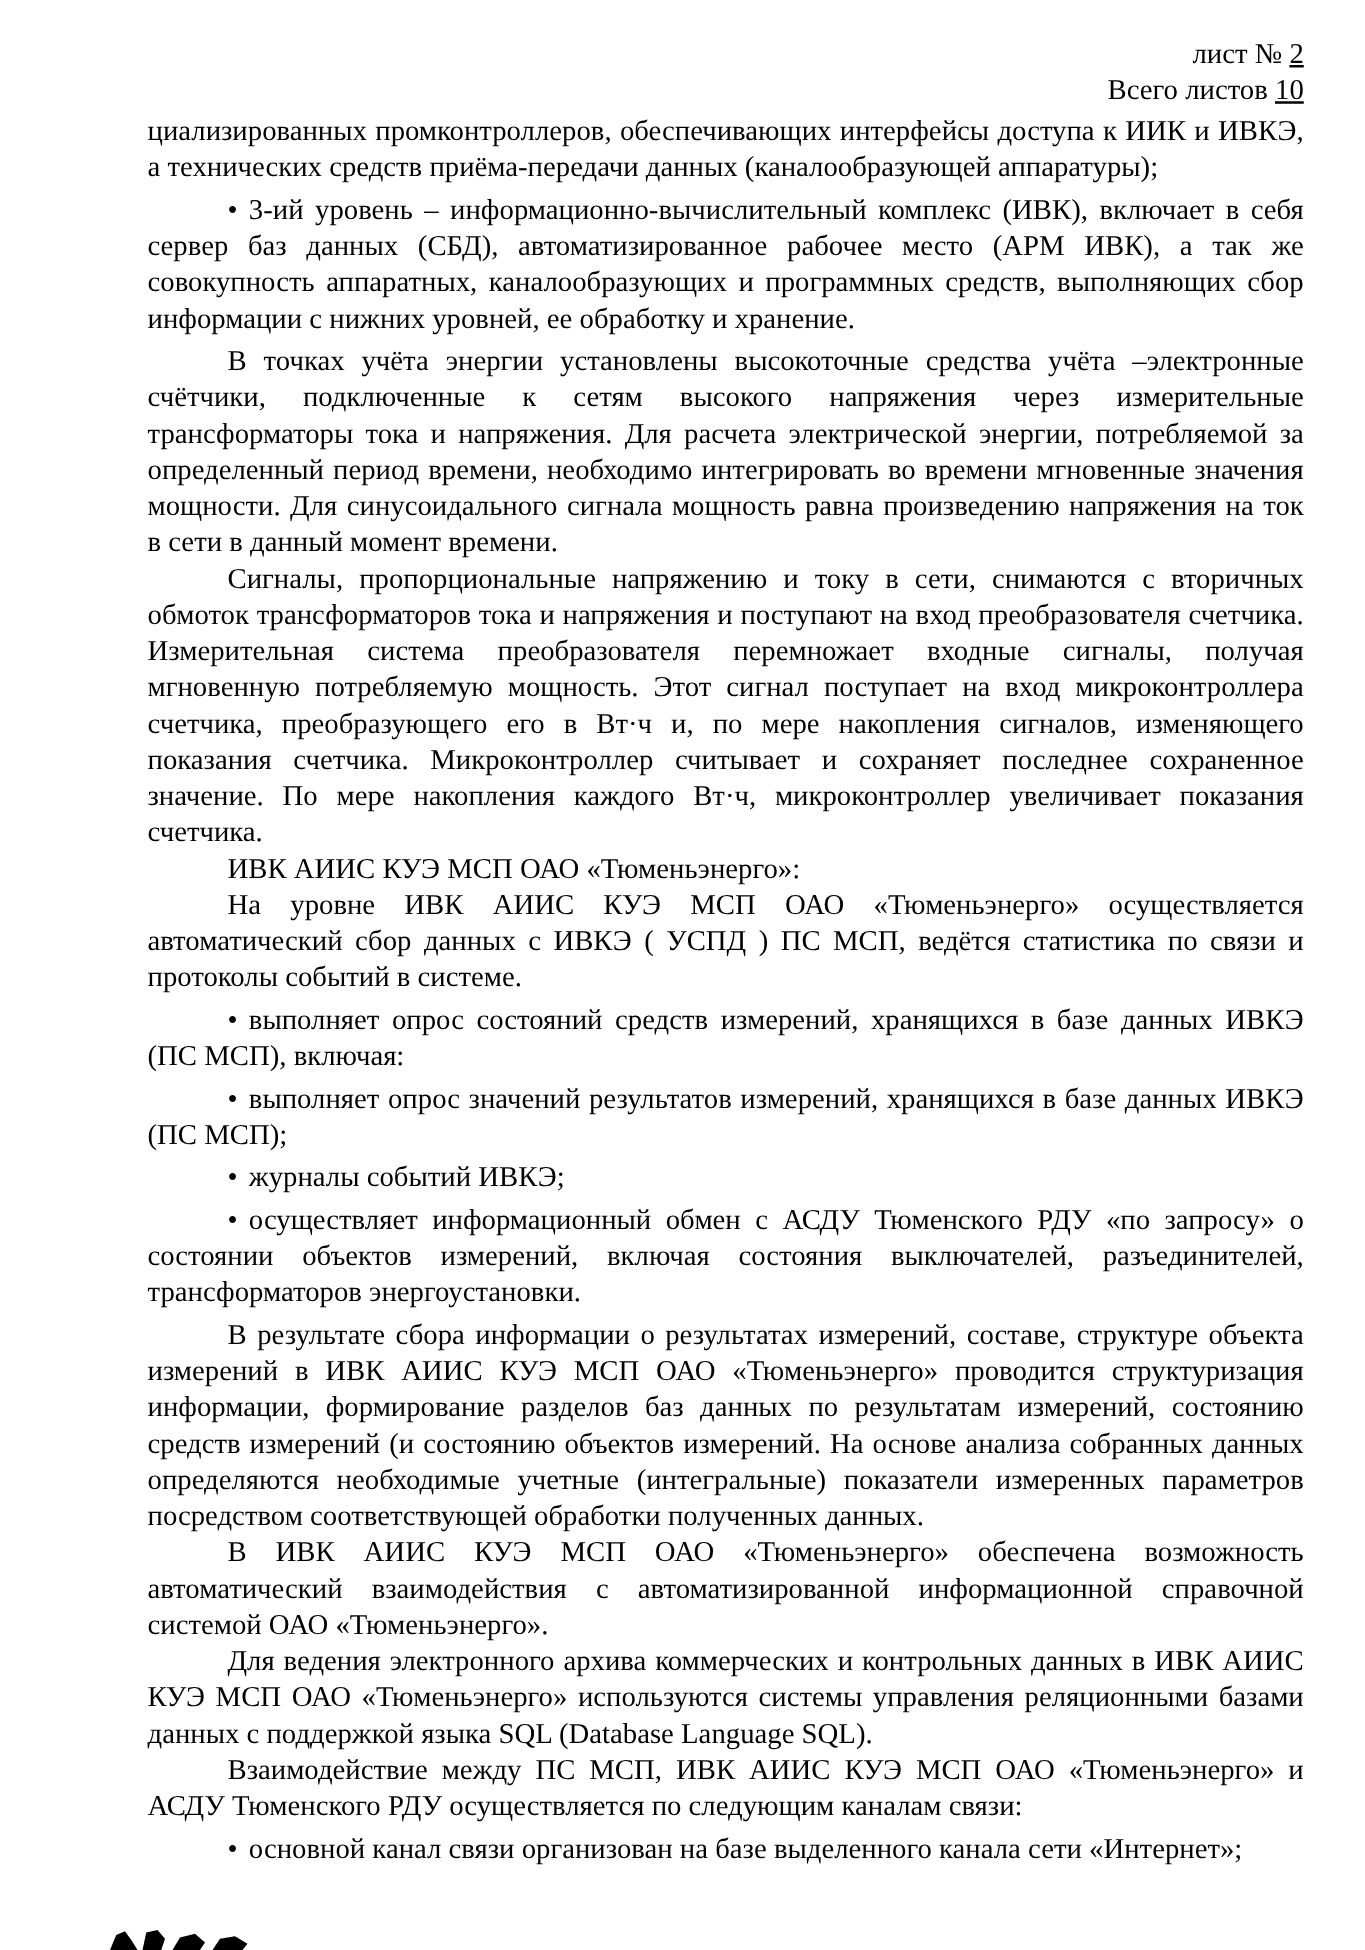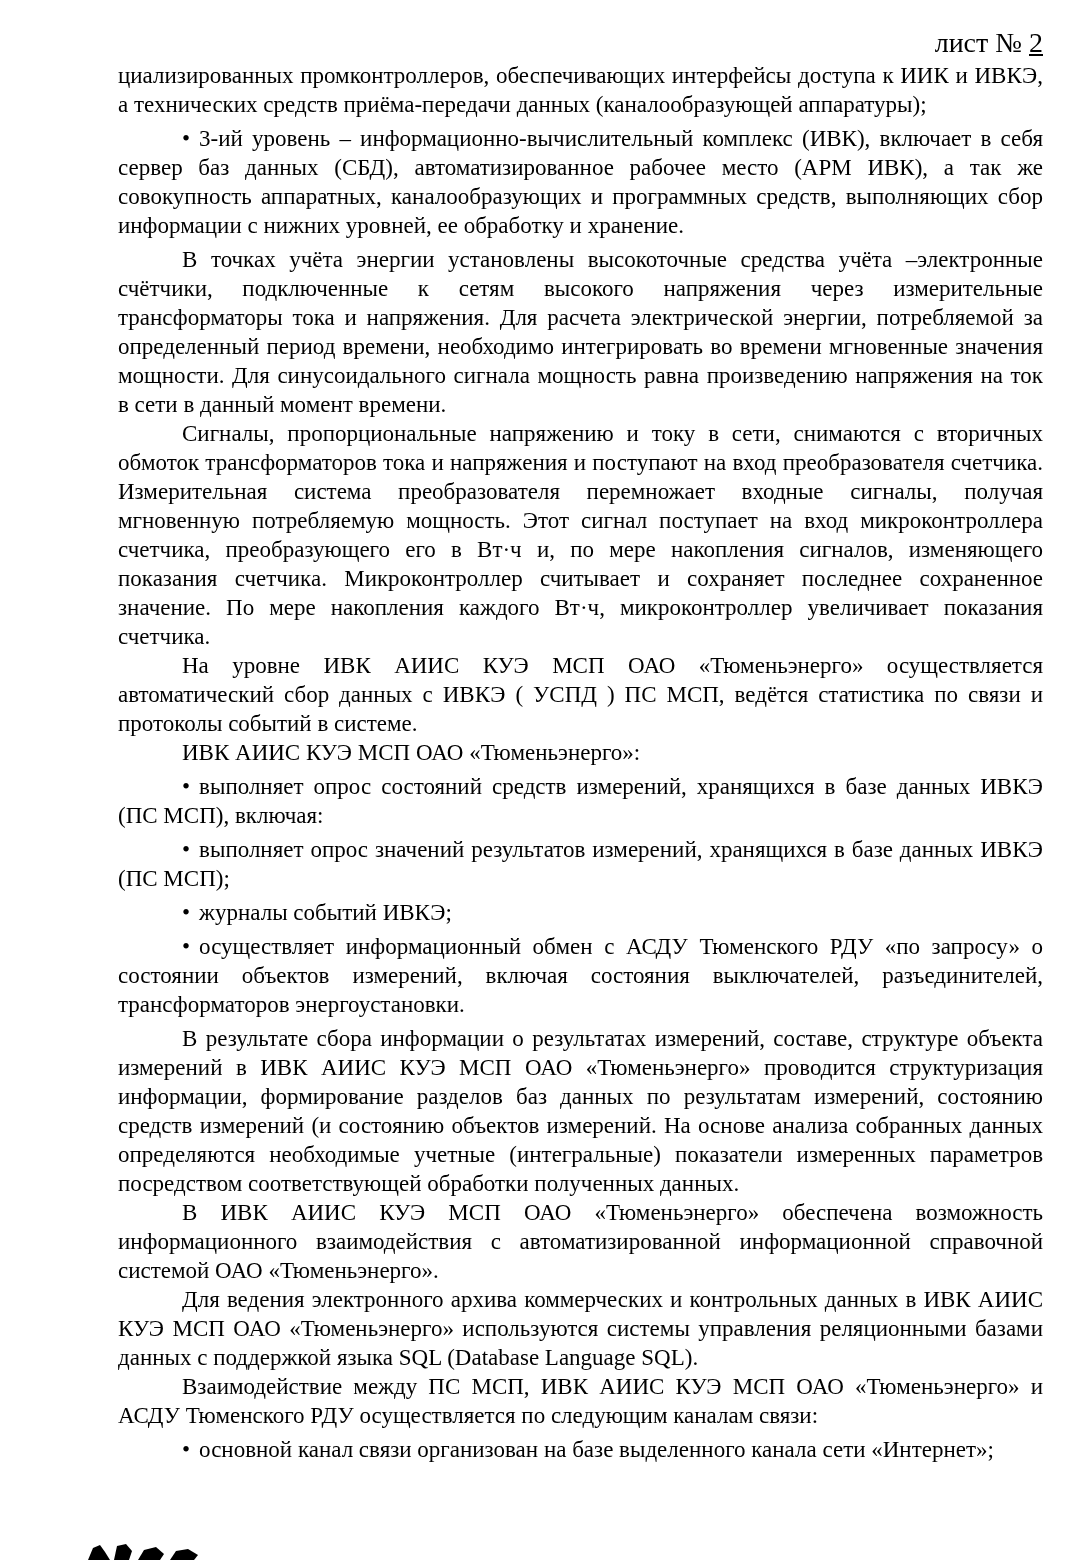--- a/index.html
+++ b/index.html
@@ -13,21 +13,21 @@
     height: 1560px;
     box-sizing: border-box;
     background: #ffffff;
     color: #000000;
     font-family: "Liberation Serif", "DejaVu Serif", serif;
     padding: 28px 49px 0 118px;
     overflow: hidden;
   }
   .sheet-header {
     text-align: right;
-    font-size: 28px;
+    font-size: 23px;
     line-height: 29px;
   }
   .num {
     text-decoration: underline;
   }
   .doc-body {
     margin-top: 4px;
     font-size: 23px;
     line-height: 29px;
     text-align: justify;
@@ -59,35 +59,36 @@
     height: 18px;
   }
 </style>
 </head>
 <body>
 
 <div class="page">
 
   <div class="sheet-header">
     <div><span>лист №</span> <span class="num">2</span></div>
+    <div><span>Всего листов</span> <span class="num">10</span></div>
   </div>
 
   <div class="doc-body">
       <p class="plain">циализированных промконтроллеров, обеспечивающих интерфейсы доступа к ИИК и ИВКЭ, а технических средств приёма-передачи данных (каналообразующей аппаратуры);</p>
       <p class="bullet"><span class="bullet-marker">•</span>3-ий уровень – информационно-вычислительный комплекс (ИВК), включает в себя сервер баз данных (СБД), автоматизированное рабочее место (АРМ ИВК), а так же совокупность аппаратных, каналообразующих и программных средств, выполняющих сбор информации с нижних уровней, ее обработку и хранение.</p>
       <p class="indent">В точках учёта энергии установлены высокоточные средства учёта –электронные счётчики, подключенные к сетям высокого напряжения через измерительные трансформаторы тока и напряжения. Для расчета электрической энергии, потребляемой за определенный период времени, необходимо интегрировать во времени мгновенные значения мощности. Для синусоидального сигнала мощность равна произведению напряжения на ток в сети в данный момент времени.</p>
       <p class="indent">Сигналы, пропорциональные напряжению и току в сети, снимаются с вторичных обмоток трансформаторов тока и напряжения и поступают на вход преобразователя счетчика. Измерительная система преобразователя перемножает входные сигналы, получая мгновенную потребляемую мощность. Этот сигнал поступает на вход микроконтроллера счетчика, преобразующего его в Вт·ч и, по мере накопления сигналов, изменяющего показания счетчика. Микроконтроллер считывает и сохраняет последнее сохраненное значение. По мере накопления каждого Вт·ч, микроконтроллер увеличивает показания счетчика.</p>
+      <p class="indent">ИВК АИИС КУЭ МСП ОАО «Тюменьэнерго»:</p>
       <p class="indent">На уровне ИВК АИИС КУЭ МСП ОАО «Тюменьэнерго» осуществляется автоматический сбор данных с ИВКЭ ( УСПД ) ПС МСП, ведётся статистика по связи и протоколы событий в системе.</p>
-      <p class="indent">ИВК АИИС КУЭ МСП ОАО «Тюменьэнерго»:</p>
       <p class="bullet"><span class="bullet-marker">•</span>выполняет опрос состояний средств измерений, хранящихся в базе данных ИВКЭ (ПС МСП), включая:</p>
       <p class="bullet"><span class="bullet-marker">•</span>выполняет опрос значений результатов измерений, хранящихся в базе данных ИВКЭ (ПС МСП);</p>
       <p class="bullet"><span class="bullet-marker">•</span>журналы событий ИВКЭ;</p>
       <p class="bullet"><span class="bullet-marker">•</span>осуществляет информационный обмен с АСДУ Тюменского РДУ «по запросу» о состоянии объектов измерений, включая состояния выключателей, разъединителей, трансформаторов энергоустановки.</p>
       <p class="indent">В результате сбора информации о результатах измерений, составе, структуре объекта измерений в ИВК АИИС КУЭ МСП ОАО «Тюменьэнерго» проводится структуризация информации, формирование разделов баз данных по результатам измерений, состоянию средств измерений (и состоянию объектов измерений. На основе анализа собранных данных определяются необходимые учетные (интегральные) показатели измеренных параметров посредством соответствующей обработки полученных данных.</p>
-      <p class="indent">В ИВК АИИС КУЭ МСП ОАО «Тюменьэнерго» обеспечена возможность информационного взаимодействия с автоматизированной информационной справочной системой ОАО «Тюменьэнерго».</p>
+      <p class="indent">В ИВК АИИС КУЭ МСП ОАО «Тюменьэнерго» обеспечена возможность автоматический взаимодействия с автоматизированной информационной справочной системой ОАО «Тюменьэнерго».</p>
       <p class="indent">Для ведения электронного архива коммерческих и контрольных данных в ИВК АИИС КУЭ МСП ОАО «Тюменьэнерго» используются системы управления реляционными базами данных с поддержкой языка SQL (Database Language SQL).</p>
       <p class="indent">Взаимодействие между ПС МСП, ИВК АИИС КУЭ МСП ОАО «Тюменьэнерго» и АСДУ Тюменского РДУ осуществляется по следующим каналам связи:</p>
       <p class="bullet"><span class="bullet-marker">•</span>основной канал связи организован на базе выделенного канала сети «Интернет»;</p>
     </div>
 
   <svg class="scan-artifact" viewBox="0 0 122 18" xmlns="http://www.w3.org/2000/svg" aria-hidden="true">
     <path d="M2,18 L7,6 L14,3 L19,10 L24,18 Z" fill="#000"></path>
     <path d="M28,18 L31,4 L40,2 L46,9 L43,18 Z" fill="#000"></path>
     <path d="M52,18 L58,8 L70,5 L78,12 L74,18 Z" fill="#000"></path>
     <path d="M84,18 L90,9 L102,7 L112,13 L108,18 Z" fill="#000"></path>

